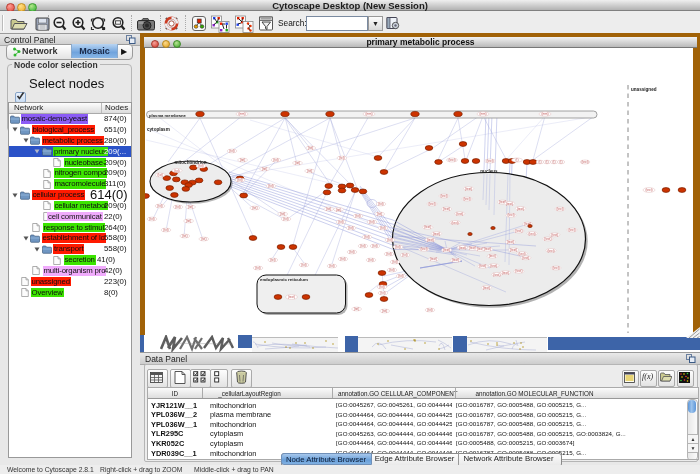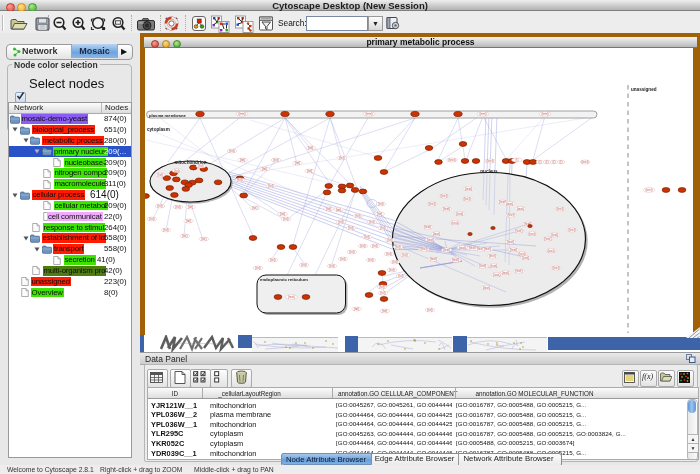--- a/index.html
+++ b/index.html
@@ -135,20 +135,27 @@
       <rect x="1" y="1.5" width="10" height="11" rx="1" fill="#eef2f8" stroke="#445" stroke-width="1"></rect>
       <rect x="1" y="1.5" width="3" height="11" fill="#9ab" stroke="#445" stroke-width="0.7"></rect>
       <circle cx="9.5" cy="9.5" r="3.2" fill="#cfd6df" stroke="#333" stroke-width="0.8"></circle>
       <circle cx="9.5" cy="9.5" r="1.2" fill="#667"></circle>
     </svg>
   </div>
 </div>
 
 <div class="abs" style="left:0;top:33px;width:140px;height:423px;background:#e8e8e8;">
 
+  <div class="abs" style="left:0;top:0;width:140px;height:11px;background:linear-gradient(#e9e9e9,#cdcdcd);border-top:1px solid #9a9a9a;border-bottom:1px solid #aaa;">
+    <div class="abs" style="left:4px;top:1px;font-size:8.5px;color:#222;">Control Panel</div>
+    <svg class="abs" style="left:126px;top:1px;" width="10" height="9" viewBox="0 0 10 9">
+      <rect x="0.5" y="0.5" width="5" height="5" fill="none" stroke="#6a7f9f" stroke-width="1"></rect>
+      <rect x="3.5" y="3" width="5.5" height="5.5" fill="#e6ecf5" stroke="#3b5a85" stroke-width="1"></rect>
+    </svg>
+  </div>
 
   <div class="abs" style="left:6px;top:11px;width:125px;height:14px;border:1px solid #9b9b9b;border-radius:4px;background:linear-gradient(#ffffff,#e3e3e3);">
     <svg class="abs" style="left:5px;top:2px;" width="10" height="10" viewBox="0 0 10 10">
       <circle cx="2.5" cy="2" r="1.5" fill="#33bb33"></circle>
         <circle cx="7" cy="4.5" r="1.5" fill="#33bb33"></circle>
         <circle cx="3" cy="8" r="1.5" fill="#33bb33"></circle>
       <path d="M2.5 2 L7 4.5 L3 8" stroke="#2a2" stroke-width="0.8" fill="none"></path>
     </svg>
     <div class="abs" style="left:15px;top:1px;font-size:9px;font-weight:bold;color:#333;">Network</div>
     <div class="abs" style="left:64px;top:-1px;width:45px;height:14px;background:linear-gradient(#b8d4f2,#6fa3dd 60%,#88b6e6);border-left:1px solid #89a9cc;border-right:1px solid #89a9cc;text-align:center;font-size:9px;font-weight:bold;color:#1a2a4a;line-height:14px;">Mosaic</div>
@@ -228,21 +235,21 @@
         <div class="abs" style="left:44.5px;top:66.2px;height:9.5px;background:#3ce400;font-size:7.8px;letter-spacing:-0.15px;line-height:9.5px;color:#101010;padding:0 1px;white-space:nowrap;overflow:hidden;max-width:57.5px;">macromolecule</div>
         <div class="abs" style="left:95px;top:66.2px;font-size:7.8px;line-height:9.5px;color:#111;">311(0)</div>
 <svg class="abs" style="left:3px;top:79.5px" width="6" height="5" viewBox="0 0 6 5">
           <path d="M0.5 0.5 L5.5 0.5 L3 4.5 Z" fill="#555"></path>
         </svg>
         <svg class="abs" style="left:11px;top:77.7px" width="10" height="9" viewBox="0 0 10 9">
 <path d="M0.5 7.5 L0.5 2 Q0.5 1 1.5 1 L3.7 1 L4.7 2.2 L8.7 2.2 Q9.5 2.2 9.5 3 L9.5 7.5 Q9.5 8.3 8.7 8.3 L1.3 8.3 Q0.5 8.3 0.5 7.5 Z" fill="#6f96c2" stroke="#3c5a7d" stroke-width="0.7"></path>
 <path d="M0.5 4 L9.5 4" stroke="#8fb2d8" stroke-width="1"></path>
         </svg>
         <div class="abs" style="left:22.5px;top:77.0px;height:9.5px;background:#ff1a00;font-size:7.8px;letter-spacing:-0.15px;line-height:9.5px;color:#101010;padding:0 1px;white-space:nowrap;overflow:hidden;max-width:79.5px;">cellular process</div>
-        <div class="abs" style="left:81px;top:77.0px;font-size:10px;line-height:9.5px;color:#111;">614(0)</div>
+        <div class="abs" style="left:81px;top:77.0px;font-size:13px;line-height:9.5px;color:#111;">614(0)</div>
 <svg class="abs" style="left:34px;top:88.3px" width="8" height="9" viewBox="0 0 8 9">
 <path d="M0.7 0.5 L5 0.5 L7.3 2.8 L7.3 8.5 L0.7 8.5 Z" fill="#fcfcfc" stroke="#999" stroke-width="0.8"></path>
 <path d="M5 0.5 L5 2.8 L7.3 2.8" fill="none" stroke="#999" stroke-width="0.8"></path>
         </svg>
         <div class="abs" style="left:44.5px;top:87.9px;height:9.5px;background:#3ce400;font-size:7.8px;letter-spacing:-0.15px;line-height:9.5px;color:#101010;padding:0 1px;white-space:nowrap;overflow:hidden;max-width:57.5px;">cellular metabol</div>
         <div class="abs" style="left:95px;top:87.9px;font-size:7.8px;line-height:9.5px;color:#111;">209(0)</div>
 <svg class="abs" style="left:34px;top:99.1px" width="8" height="9" viewBox="0 0 8 9">
 <path d="M0.7 0.5 L5 0.5 L7.3 2.8 L7.3 8.5 L0.7 8.5 Z" fill="#fcfcfc" stroke="#999" stroke-width="0.8"></path>
 <path d="M5 0.5 L5 2.8 L7.3 2.8" fill="none" stroke="#999" stroke-width="0.8"></path>
         </svg>
@@ -275,21 +282,21 @@
 <svg class="abs" style="left:44px;top:142.5px" width="8" height="9" viewBox="0 0 8 9">
 <path d="M0.7 0.5 L5 0.5 L7.3 2.8 L7.3 8.5 L0.7 8.5 Z" fill="#fcfcfc" stroke="#999" stroke-width="0.8"></path>
 <path d="M5 0.5 L5 2.8 L7.3 2.8" fill="none" stroke="#999" stroke-width="0.8"></path>
         </svg>
         <div class="abs" style="left:54.5px;top:142.1px;height:9.5px;background:#3ce400;font-size:7.8px;letter-spacing:-0.15px;line-height:9.5px;color:#101010;padding:0 1px;white-space:nowrap;overflow:hidden;max-width:47.5px;">secretion</div>
         <div class="abs" style="left:88px;top:142.1px;font-size:7.8px;line-height:9.5px;color:#111;">41(0)</div>
 <svg class="abs" style="left:23px;top:153.4px" width="8" height="9" viewBox="0 0 8 9">
 <path d="M0.7 0.5 L5 0.5 L7.3 2.8 L7.3 8.5 L0.7 8.5 Z" fill="#fcfcfc" stroke="#999" stroke-width="0.8"></path>
 <path d="M5 0.5 L5 2.8 L7.3 2.8" fill="none" stroke="#999" stroke-width="0.8"></path>
         </svg>
-        <div class="abs" style="left:33.5px;top:153.0px;height:9.5px;background:#4d7c0f;font-size:7.8px;letter-spacing:-0.15px;line-height:9.5px;color:#101010;padding:0 1px;white-space:nowrap;overflow:hidden;max-width:68.5px;">multi-organism pro</div>
+        <div class="abs" style="left:33.5px;top:153.0px;height:9.5px;background:#f0abfc;font-size:7.8px;letter-spacing:-0.15px;line-height:9.5px;color:#101010;padding:0 1px;white-space:nowrap;overflow:hidden;max-width:68.5px;">multi-organism pro</div>
         <div class="abs" style="left:95px;top:153.0px;font-size:7.8px;line-height:9.5px;color:#111;">42(0)</div>
 <svg class="abs" style="left:11.5px;top:164.2px" width="8" height="9" viewBox="0 0 8 9">
 <path d="M0.7 0.5 L5 0.5 L7.3 2.8 L7.3 8.5 L0.7 8.5 Z" fill="#fcfcfc" stroke="#999" stroke-width="0.8"></path>
 <path d="M5 0.5 L5 2.8 L7.3 2.8" fill="none" stroke="#999" stroke-width="0.8"></path>
         </svg>
         <div class="abs" style="left:21.5px;top:163.8px;height:9.5px;background:#ff1a00;font-size:7.8px;letter-spacing:-0.15px;line-height:9.5px;color:#101010;padding:0 1px;white-space:nowrap;overflow:hidden;max-width:80.5px;">unassigned</div>
         <div class="abs" style="left:95px;top:163.8px;font-size:7.8px;line-height:9.5px;color:#111;">223(0)</div>
 <svg class="abs" style="left:11.5px;top:175.1px" width="8" height="9" viewBox="0 0 8 9">
 <path d="M0.7 0.5 L5 0.5 L7.3 2.8 L7.3 8.5 L0.7 8.5 Z" fill="#fcfcfc" stroke="#999" stroke-width="0.8"></path>
 <path d="M5 0.5 L5 2.8 L7.3 2.8" fill="none" stroke="#999" stroke-width="0.8"></path>

